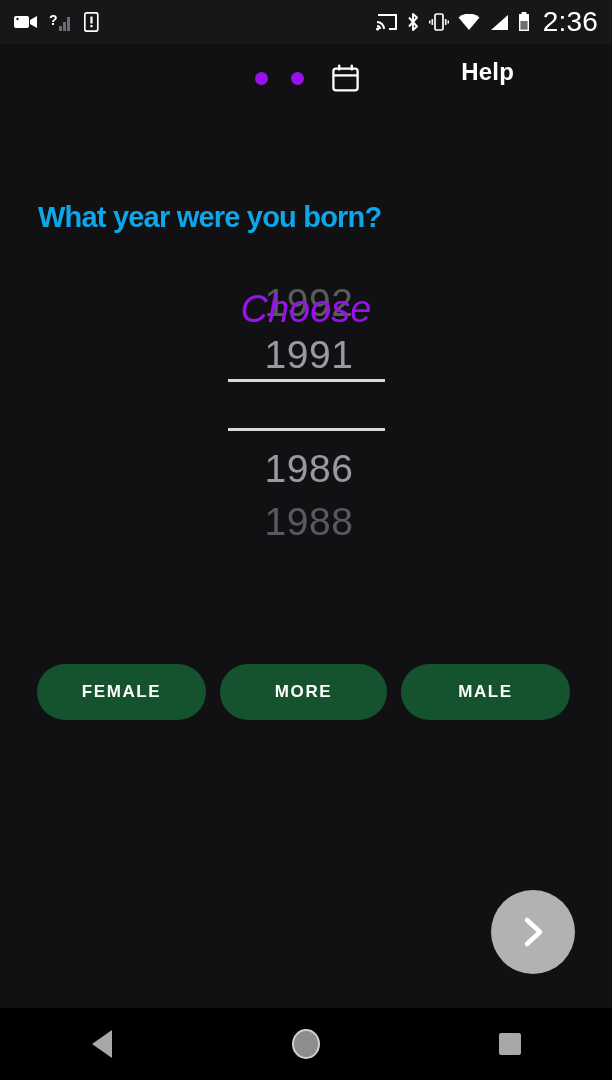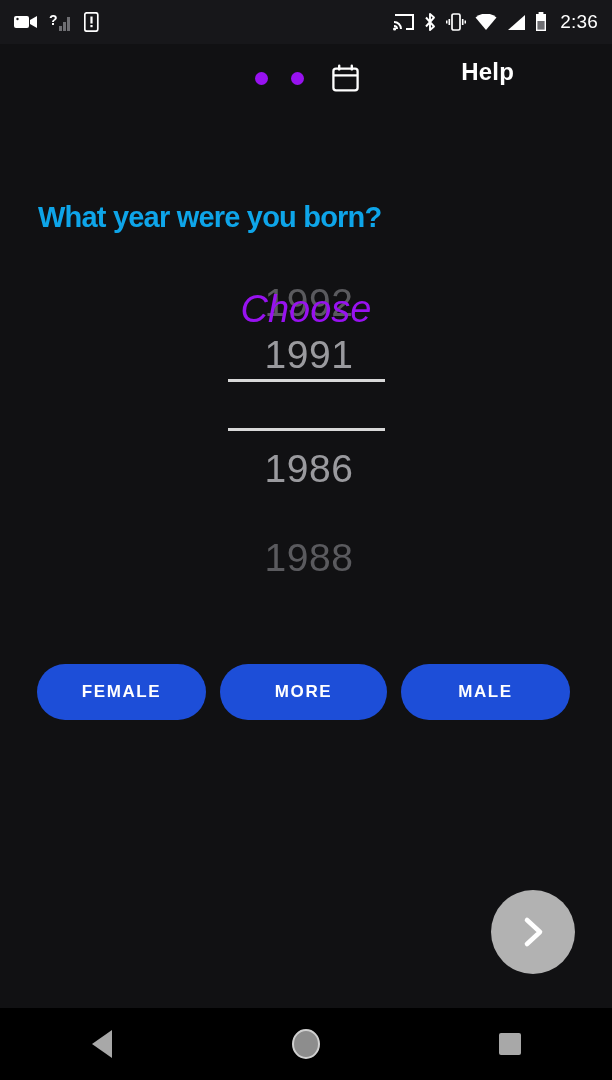--- a/index.html
+++ b/index.html
@@ -16,21 +16,21 @@
     position:absolute; top:0; left:0; width:612px; height:44px;
     background:#17171a;
     display:flex; align-items:center; justify-content:space-between;
     padding:0 14px;
   }
   .sb-left, .sb-right { display:flex; align-items:center; }
   .sb-left { gap:11px; }
   .sb-right { gap:9px; }
   .sb-ico { display:block; }
   .sb-clock {
-    color:#ffffff; font-size:19px; font-weight:400;
+    color:#ffffff; font-size:28px; font-weight:400;
     letter-spacing:.2px; margin-left:4px;
   }
 
   
   .header {
     position:absolute; top:58px; left:0; width:540px; height:56px;
   }
   .pager {
     position:absolute; left:255px; top:6px;
     display:flex; align-items:center; gap:23px;
@@ -64,38 +64,38 @@
     letter-spacing:.5px; line-height:1;padding-left:6px;
   }
   .wi-far     { color:#5a5a5e; }
   .wi-near    { color:#9a9a9e;text-align:center; }
   .wi-sel     { color:#9812f0; font-size:38px; font-weight:400; letter-spacing:0; }
 
   .row-0 { position:absolute; top:0px;   }
   .row-1 { position:absolute; top:52px;  }
   .row-2 { position:absolute; top:106px;font-style:italic; }
   .row-3 { position:absolute; top:166px; }
-  .row-4 { position:absolute; top:219px;margin-top:36px; }
+  .row-4 { position:absolute; top:219px; }
 
   .sel-box {
     position:absolute; left:228px; top:96px; width:157px; height:52px;
     border-top:3px solid #d8d8d8; border-bottom:3px solid #d8d8d8;
   }
   .sel-text {
     position:absolute; left:0; top:0; width:612px;
     text-align:center; line-height:52px;
   }
 
   
   .pills {
     position:absolute; left:37px; top:664px;
     display:flex; gap:14px;
   }
   .pill {
-    height:56px; border-radius:28px; background:#1d4ed8;
+    height:56px; border-radius:28px; background:#14532d;
     display:flex; align-items:center; justify-content:center;
     color:#ffffff; font-size:17px; font-weight:700;
     letter-spacing:1.6px;
   }
   .pill-female { width:169px; }
   .pill-male   { width:167px; }
   .pill-more   { width:169px; }
 
   
   .fab {

